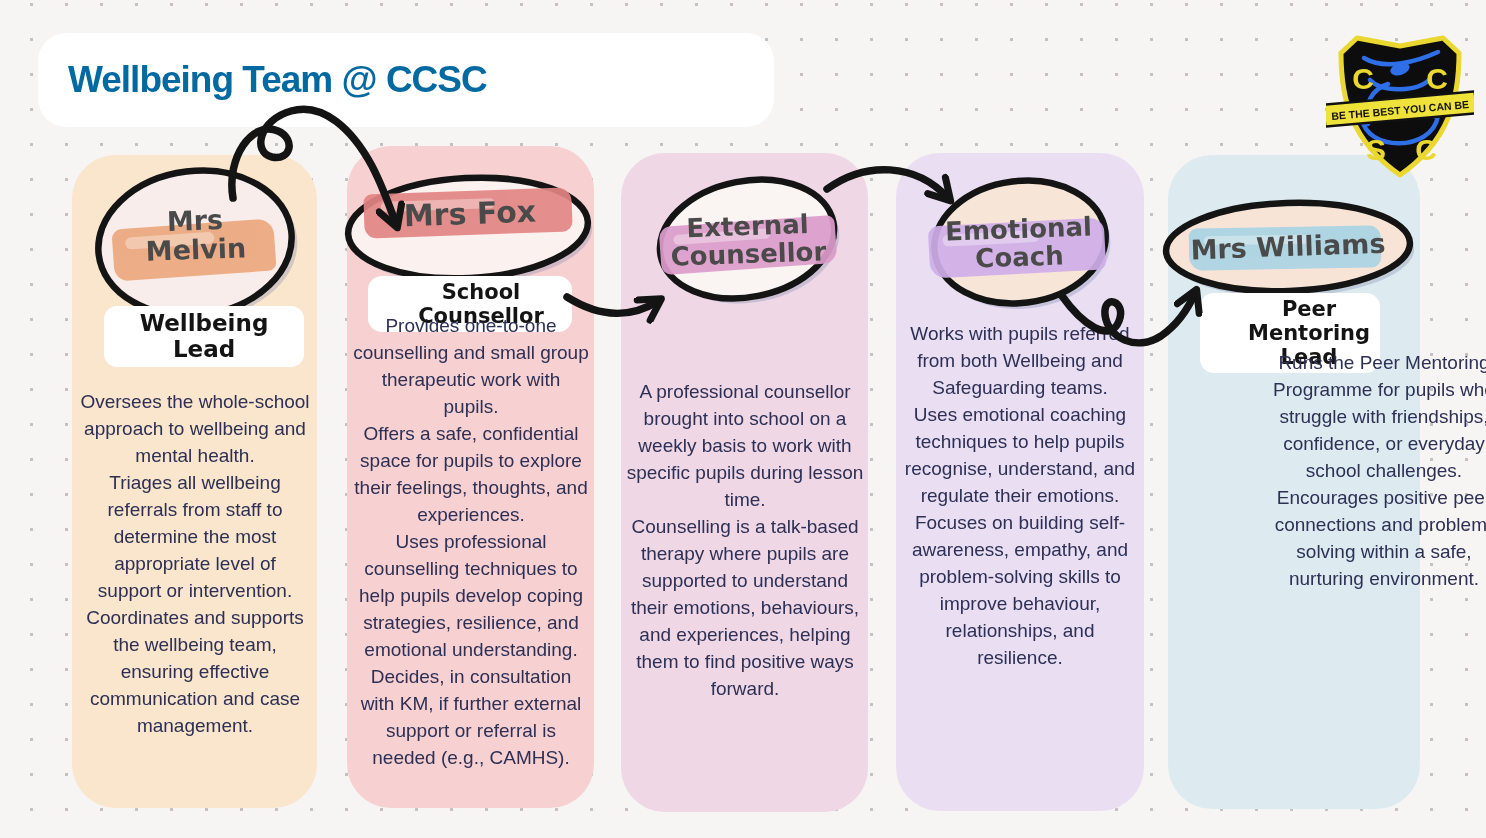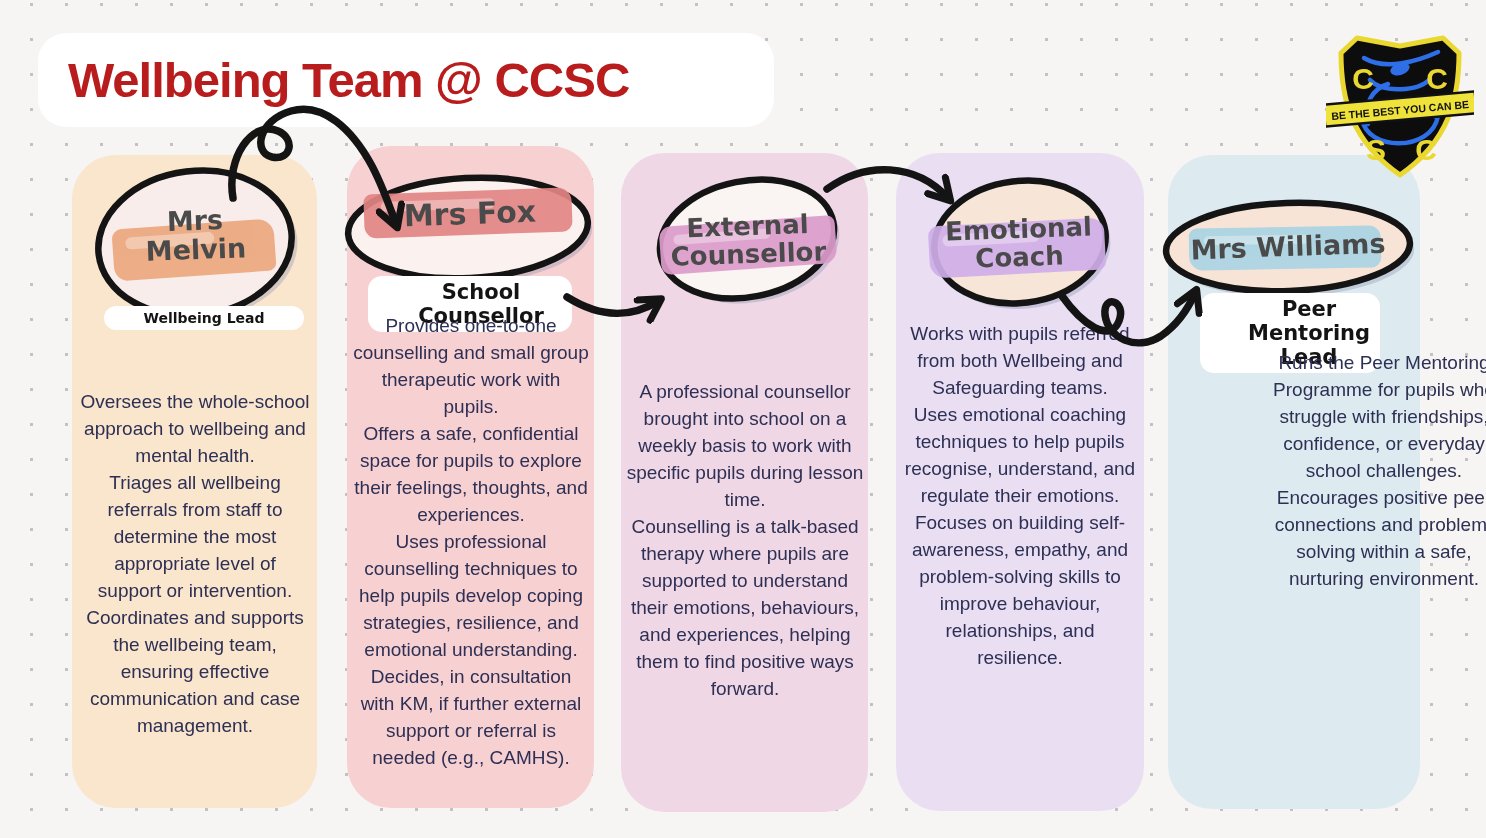--- a/index.html
+++ b/index.html
@@ -9,21 +9,21 @@
     background-image:radial-gradient(#c3bfc3 1.4px, transparent 1.6px);
     background-size:35px 35px;background-position:14px 22px;
     font-family:"Liberation Sans", sans-serif;
   }
   .title-bar{
     position:absolute;left:38px;top:33px;width:736px;height:94px;
     background:#ffffff;border-radius:28px;
     display:flex;align-items:center;padding-left:30px;box-sizing:border-box;
   }
   .title-text{
-    font-size:49px;font-weight:bold;letter-spacing:-1px;color:#b91c1c;
+    font-size:37px;font-weight:bold;letter-spacing:-1px;color:#0369a1;
     font-family:"Liberation Sans", sans-serif;
   }
   .card{position:absolute;border-radius:44px;}
   .oval-svg{position:absolute;pointer-events:none;}
   .brush{position:absolute;opacity:.92;}
   .brush:after{content:"";position:absolute;left:8%;top:18%;width:55%;height:22%;background:rgba(255,255,255,.35);border-radius:6px;}
   .name{
     position:absolute;text-align:center;color:#4a4a4a;font-weight:bold;
     font-family:"DejaVu Sans", sans-serif;line-height:1.08;
     transform:rotate(-2deg);
@@ -77,21 +77,21 @@
   <div class="card" style="left: 72px; top: 155px; width: 245px; height: 653px; background-color: rgb(250, 229, 205);"></div>
   <svg class="oval-svg" style="left:88px;top:163px;" width="218" height="170">
     <ellipse cx="112" cy="86" rx="97" ry="71" transform="rotate(-7 107 80)" fill="#8890b0" opacity="0.35"></ellipse>
     <ellipse cx="107" cy="80" rx="97" ry="72" transform="rotate(-7 107 80)" stroke="#141414" stroke-width="6.5" fill="#f8edea"></ellipse>
   </svg>
   <div class="brush" style="left: 113px; top: 224px; width: 162px; height: 52px; border-radius: 10px 16px 8px 14px; transform: rotate(-4deg); background-color: rgb(236, 167, 126);"></div>
   <div class="name" style="left:108px;top:206px;width:175px;font-size:27px;">
     <span>Mrs</span>
     <span>Melvin</span>
   </div>
-  <div class="pill" style="left:104px;top:306px;width:200px;font-size:14px;">Wellbeing Lead</div>
+  <div class="pill" style="left:104px;top:306px;width:200px;font-size:23px;border-radius:13px;">Wellbeing Lead</div>
   <div class="desc" style="left:80px;top:348px;width:230px;margin-top:40px;">
       <div class="desc-line">Oversees the whole-school approach to wellbeing and mental health.</div>
       <div class="desc-line">Triages all wellbeing referrals from staff to determine the most appropriate level of support or intervention.</div>
       <div class="desc-line">Coordinates and supports the wellbeing team, ensuring effective communication and case management.</div>
     </div>
 
   <div class="card" style="left: 347px; top: 146px; width: 247px; height: 662px; background-color: rgb(247, 208, 210);"></div>
   <svg class="oval-svg" style="left:340px;top:170px;" width="260" height="124">
     <ellipse cx="132" cy="64" rx="120" ry="50" transform="rotate(-3 128 58)" fill="#8890b0" opacity="0.35"></ellipse>
     <ellipse cx="128" cy="58" rx="120" ry="50" transform="rotate(-3 128 58)" stroke="#141414" stroke-width="6.5" fill="#fbf1ee"></ellipse>

